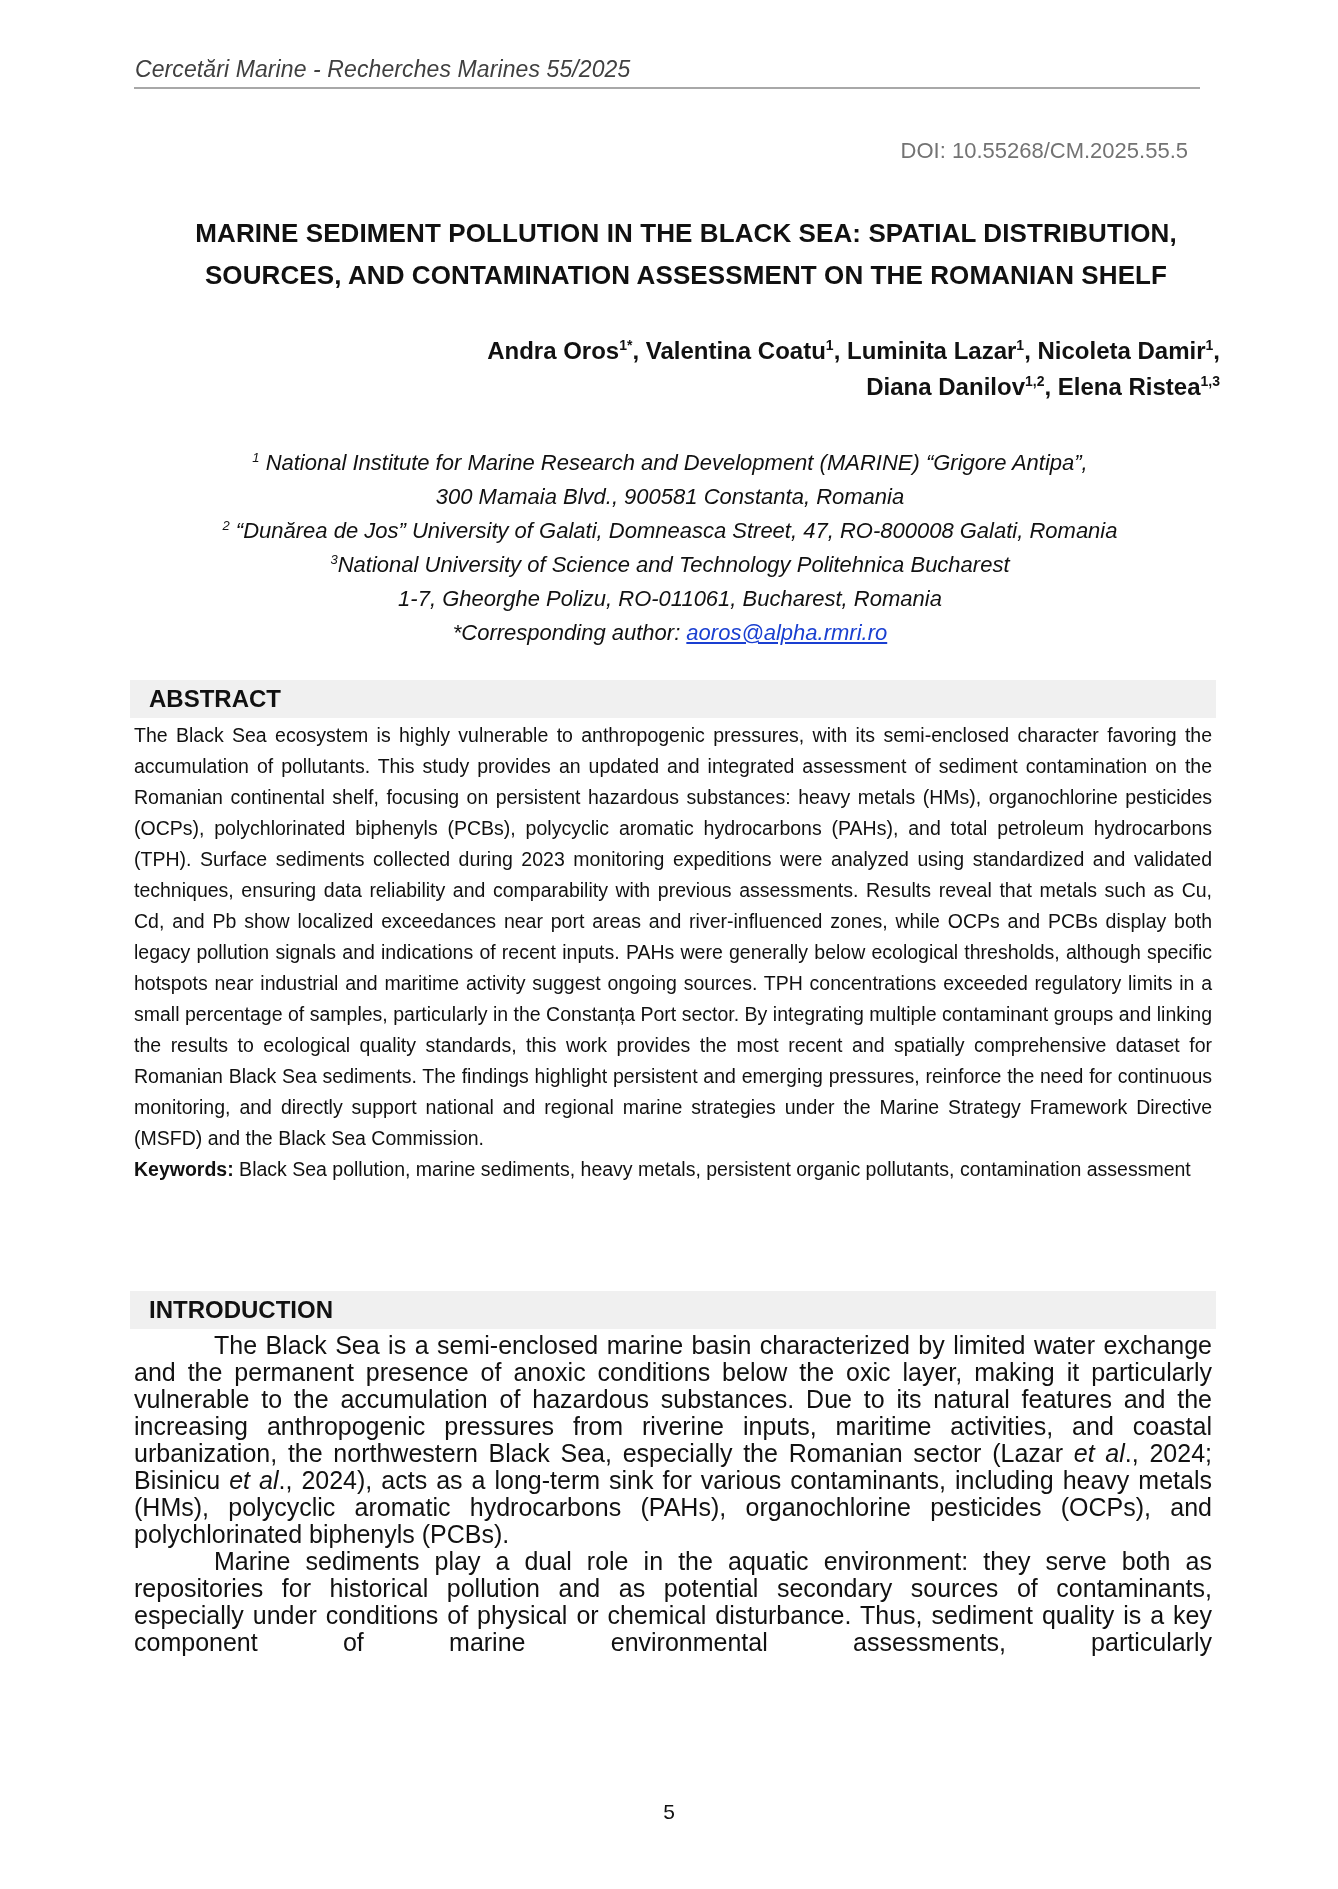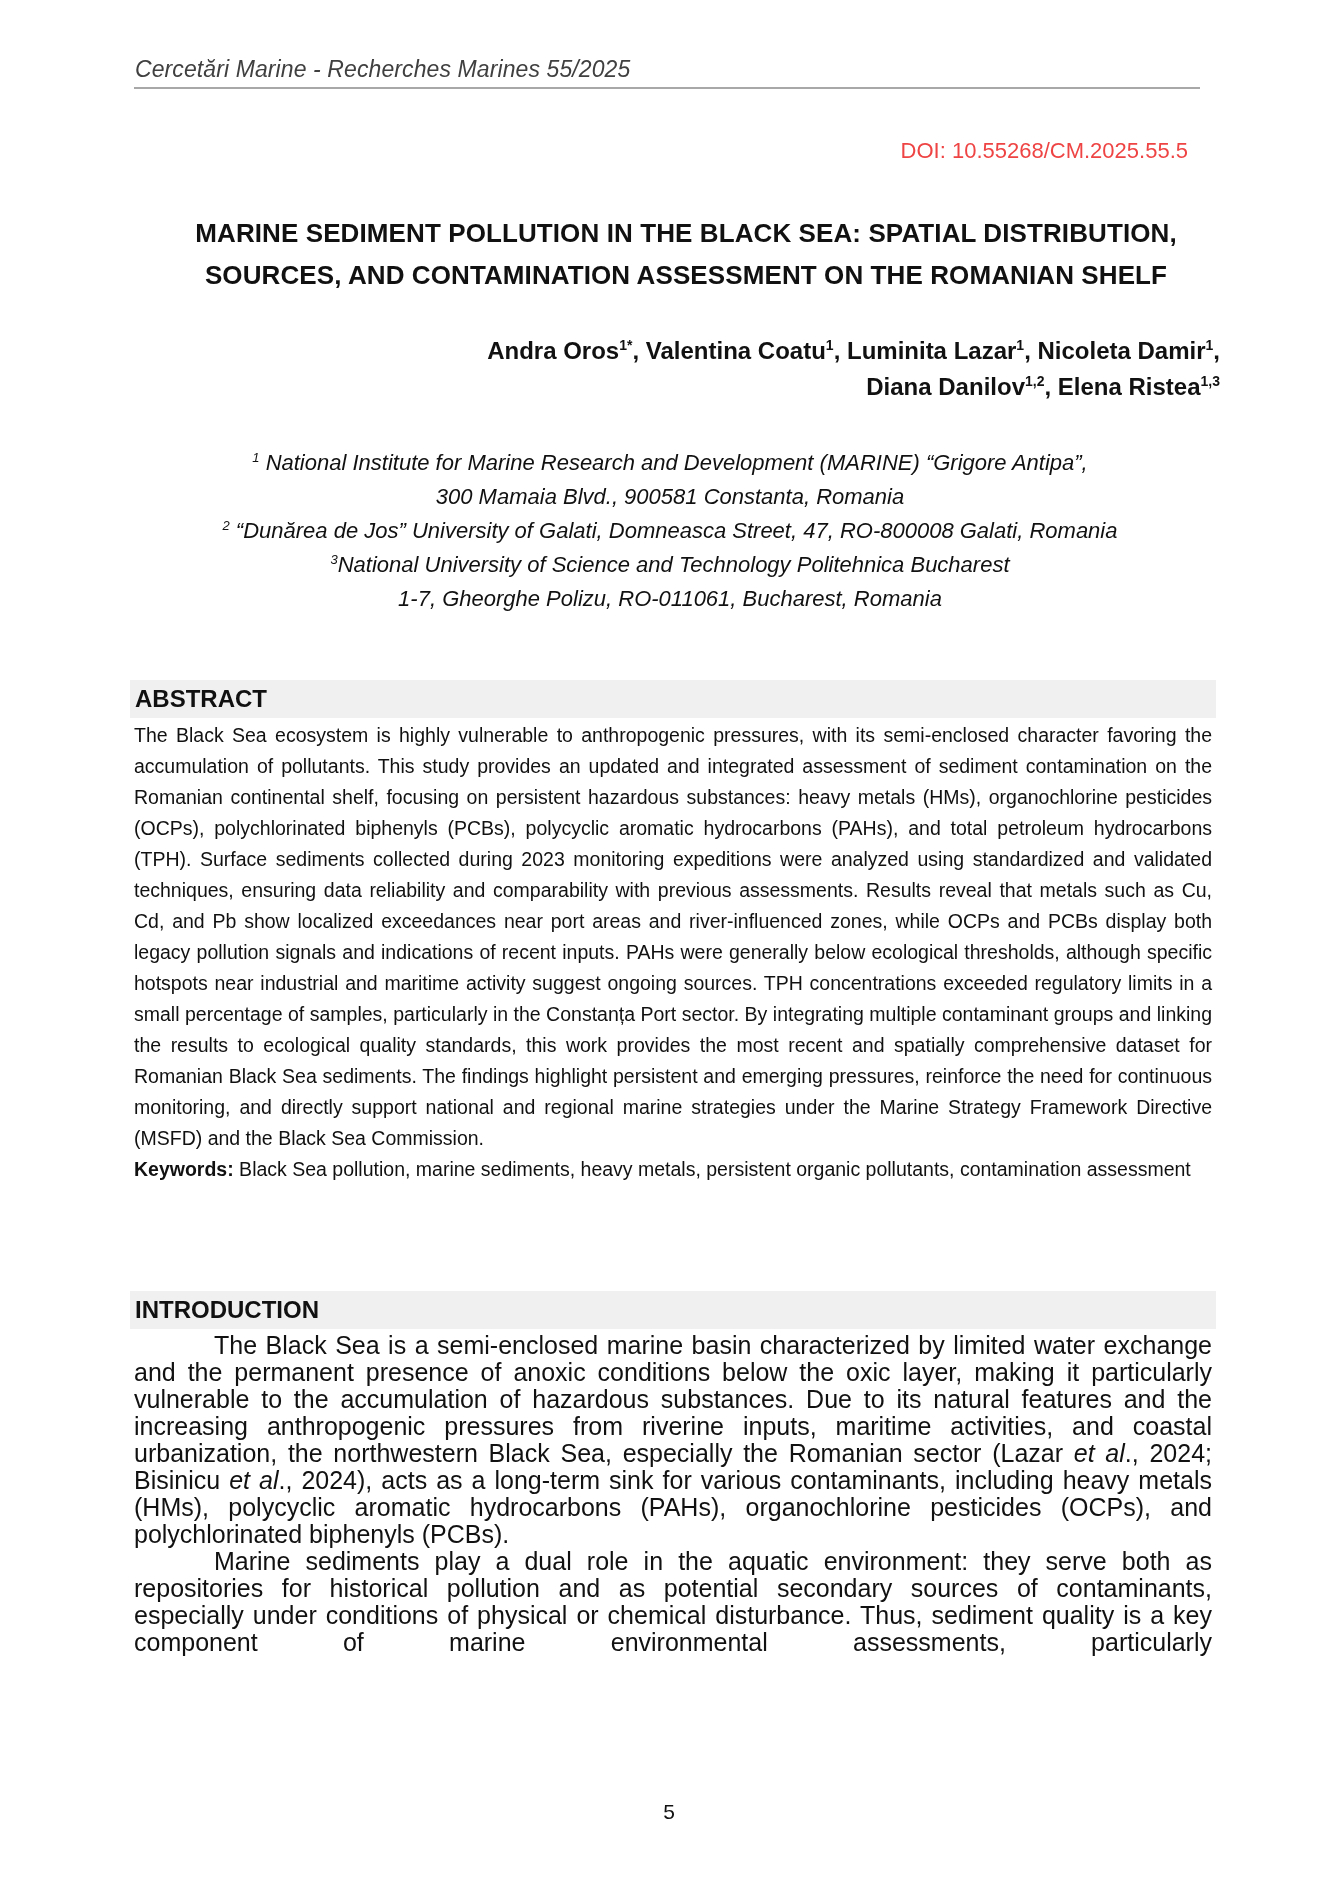--- a/index.html
+++ b/index.html
@@ -9,40 +9,40 @@
   }
   .page { position: absolute; left: 0; top: 0; width: 1338px; height: 1889px; }
   .running-header {
     position: absolute; left: 135px; top: 56px; width: 1070px;
     font-style: italic; font-size: 23px; color: #404040; letter-spacing: 0.1px;
   }
   .header-rule {
     position: absolute; left: 134px; top: 87px; width: 1066px; height: 2px; background: #a8a8a8;
   }
   .doi {
-    position: absolute; right: 150px; top: 138px; font-size: 22px; color: #ef4444;
+    position: absolute; right: 150px; top: 138px; font-size: 22px; color: #737373;
   }
   .title {
     position: absolute; left: 136px; width: 1100px; top: 212px;
     text-align: center; font-weight: bold; font-size: 26px; line-height: 42px; letter-spacing: 0.1px;
   }
   .authors {
     position: absolute; left: 120px; width: 1100px; top: 333px;
     text-align: right; font-weight: bold; font-size: 24px; line-height: 36px;
   }
   .authors sup { font-size: 14px; vertical-align: 9px; line-height: 0; }
   .affiliations {
     position: absolute; left: 120px; width: 1100px; top: 446px;
     text-align: center; font-style: italic; font-size: 22px; line-height: 34px;
   }
   .affiliations sup { font-size: 13px; vertical-align: 8px; line-height: 0; }
   .affiliations a { color: #1a3fd1; text-decoration: underline; }
   .section-header {
     position: absolute; left: 130px; width: 1086px; height: 38px; background: #f0f0f0;
-    font-weight: bold; font-size: 24px; line-height: 38px; padding-left: 5px; box-sizing: border-box;
+    font-weight: bold; font-size: 24px; line-height: 38px; padding-left: 19px; box-sizing: border-box;
   }
   .abstract {
     position: absolute; left: 134px; width: 1078px; top: 720px;
     font-size: 19.5px; line-height: 31px; text-align: justify;
   }
   .abstract p { margin: 0; }
   .abstract .kw-label { font-weight: bold; }
   .intro {
     position: absolute; left: 134px; width: 1078px; top: 1332px;
     font-size: 25px; line-height: 27px; text-align: justify;
@@ -75,20 +75,21 @@
       <span>Diana Danilov</span><sup>1,2</sup><span>, </span><span>Elena Ristea</span><sup>1,3</sup>
     </div>
   </div>
 
   <div class="affiliations">
     <div><sup>1</sup><span> National Institute for Marine Research and Development (MARINE) “Grigore Antipa”,</span></div>
     <div>300 Mamaia Blvd., 900581 Constanta, Romania</div>
     <div><sup>2</sup><span> “Dunărea de Jos” University of Galati, Domneasca Street, 47, RO-800008 Galati, Romania</span></div>
     <div><sup>3</sup><span>National University of Science and Technology Politehnica Bucharest</span></div>
     <div>1-7, Gheorghe Polizu, RO-011061, Bucharest, Romania</div>
+    <div><span>*Corresponding author: </span><a>aoros@alpha.rmri.ro</a></div>
   </div>
 
   <div class="section-header" style="top:680px;">ABSTRACT</div>
   <div class="abstract">
     <p>The Black Sea ecosystem is highly vulnerable to anthropogenic pressures, with its semi-enclosed character favoring the accumulation of pollutants. This study provides an updated and integrated assessment of sediment contamination on the Romanian continental shelf, focusing on persistent hazardous substances: heavy metals (HMs), organochlorine pesticides (OCPs), polychlorinated biphenyls (PCBs), polycyclic aromatic hydrocarbons (PAHs), and total petroleum hydrocarbons (TPH). Surface sediments collected during 2023 monitoring expeditions were analyzed using standardized and validated techniques, ensuring data reliability and comparability with previous assessments. Results reveal that metals such as Cu, Cd, and Pb show localized exceedances near port areas and river-influenced zones, while OCPs and PCBs display both legacy pollution signals and indications of recent inputs. PAHs were generally below ecological thresholds, although specific hotspots near industrial and maritime activity suggest ongoing sources. TPH concentrations exceeded regulatory limits in a small percentage of samples, particularly in the Constanța Port sector. By integrating multiple contaminant groups and linking the results to ecological quality standards, this work provides the most recent and spatially comprehensive dataset for Romanian Black Sea sediments. The findings highlight persistent and emerging pressures, reinforce the need for continuous monitoring, and directly support national and regional marine strategies under the Marine Strategy Framework Directive (MSFD) and the Black Sea Commission.</p>
     <p><span class="kw-label">Keywords:</span><span> Black Sea pollution, marine sediments, heavy metals, persistent organic pollutants, contamination assessment</span></p>
   </div>
 
   <div class="section-header" style="top:1291px;">INTRODUCTION</div>
   <div class="intro">

